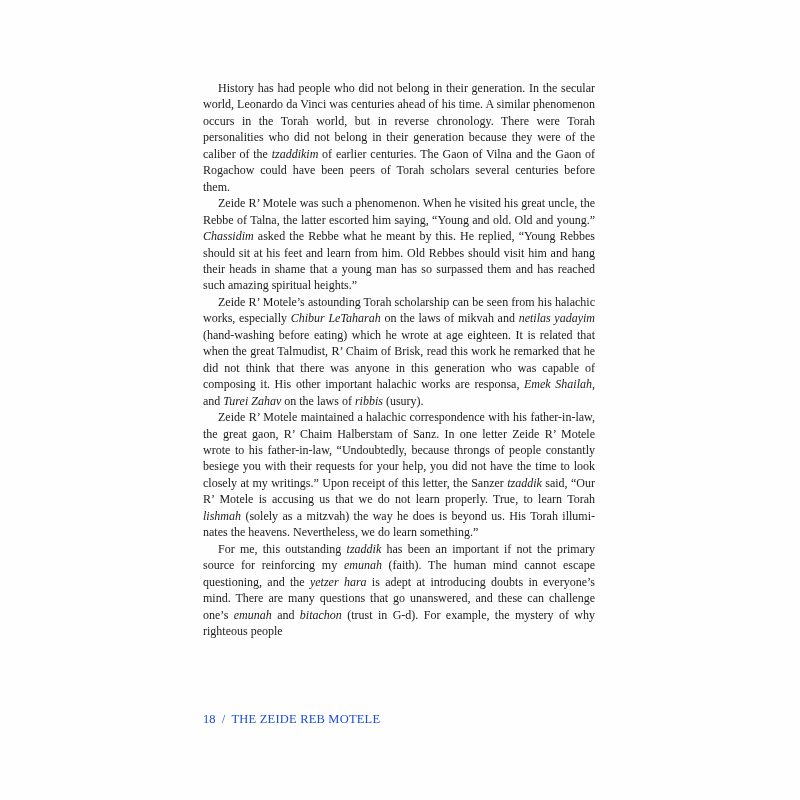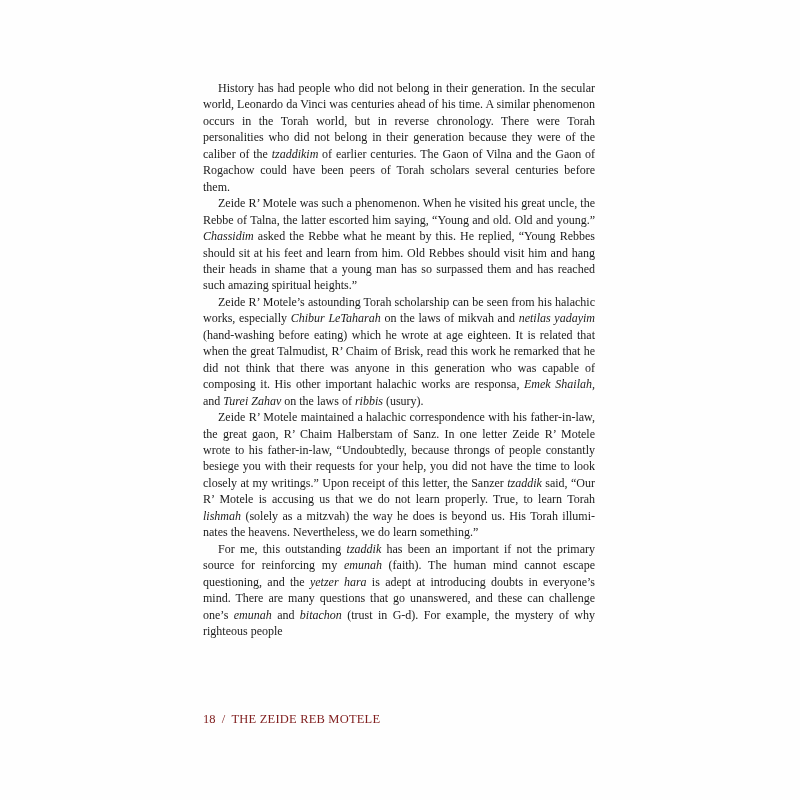--- a/index.html
+++ b/index.html
@@ -20,21 +20,21 @@
     hyphens: manual;
   }
   .para { margin: 0; text-indent: 15px; }
   .para em { font-style: italic; }
   .footer {
     position: absolute;
     left: 203px;
     top: 712px;
     font-family: "Liberation Serif", "DejaVu Serif", serif;
     font-size: 12.5px;
-    color: #7f1d1d;
+    color: #1d4ed8;
     white-space: pre;
   }
   .footer .title { font-variant: small-caps; letter-spacing: 0.2px; }
 </style>
 </head>
 <body>
 
 <div class="page">
   <div class="text-block" id="body-text">
       <p class="para"><span>History has had people who did not belong in their generation. In the secular world, Leonardo da Vinci was centuries ahead of his time. A similar phenomenon occurs in the Torah world, but in re­verse chronology. There were Torah personalities who did not belong in their generation because they were of the caliber of the </span><em>tzaddikim</em><span> of earlier centuries. The Gaon of Vilna and the Gaon of Rogachow could have been peers of Torah scholars several centuries before them.</span></p>

